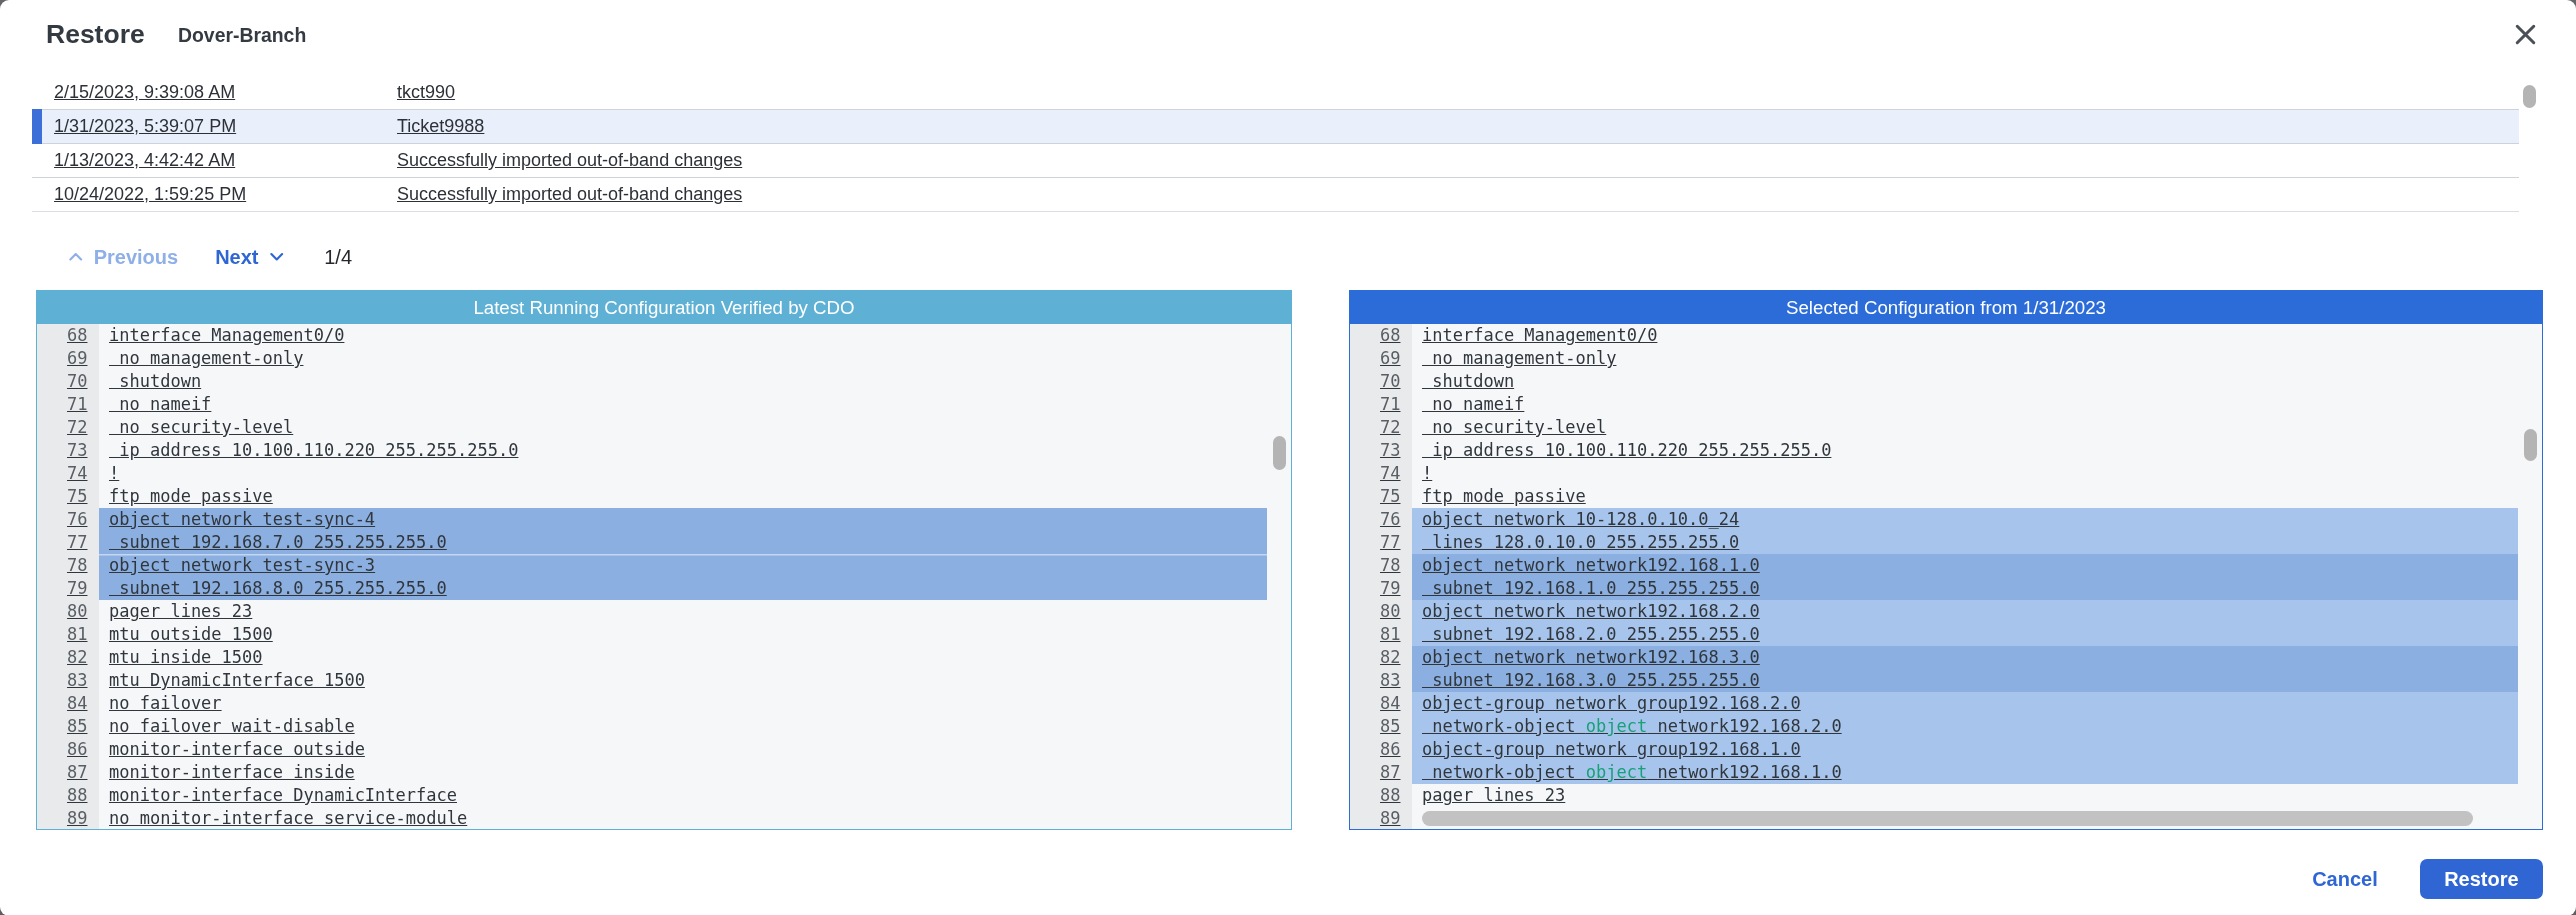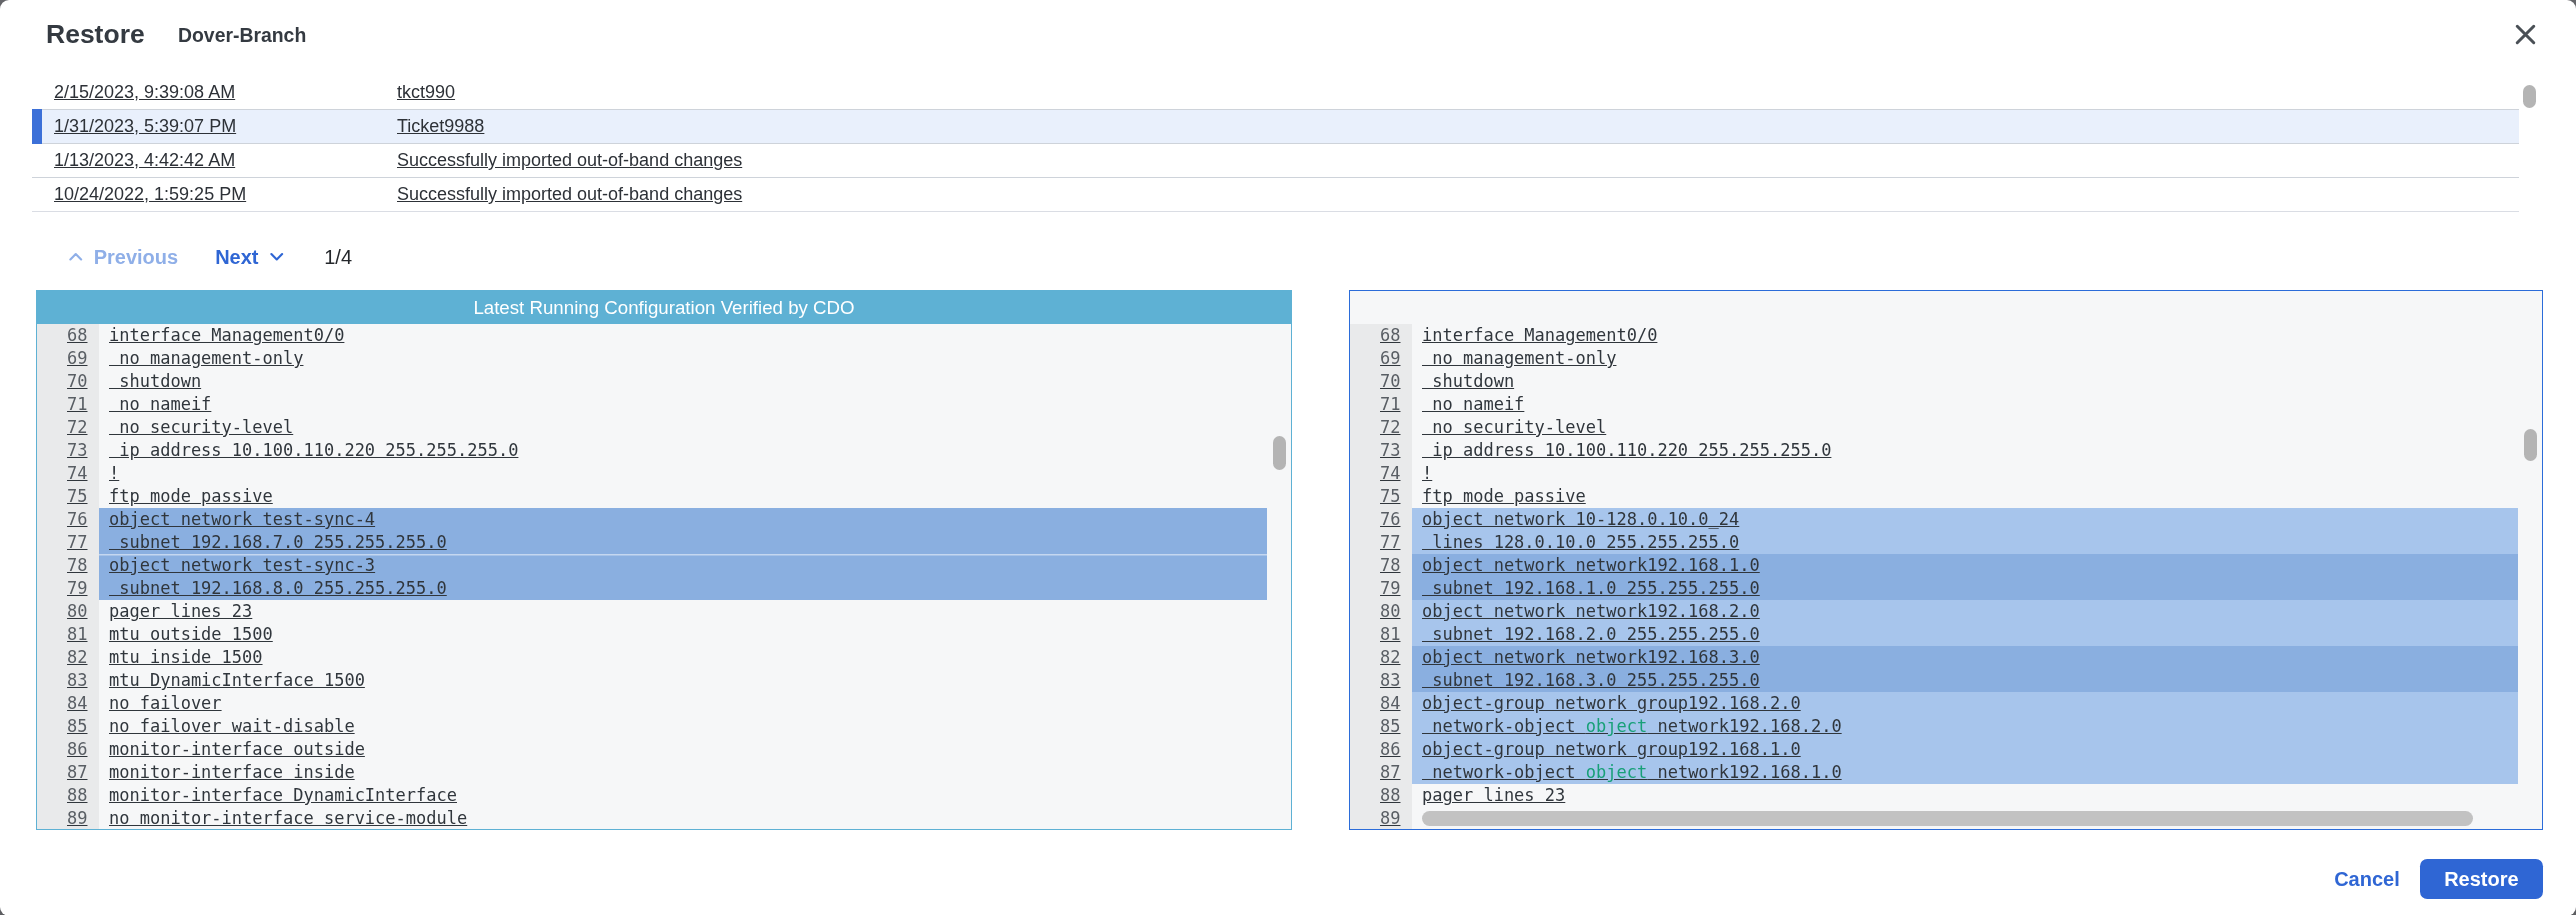--- a/index.html
+++ b/index.html
@@ -52,21 +52,21 @@
   .code-line{display:flex;height:23px;line-height:23px;
     font-family:"DejaVu Sans Mono", monospace;font-size:17px;color:var(--code-text);text-decoration:underline;}
   .ln{width:62px;box-sizing:border-box;text-align:right;padding-right:11.5px;color:#595e64;flex:none;}
   .code{flex:1;padding-left:10px;margin-right:24.4px;white-space:pre;position:relative;}
   .code.hl-dark{background:var(--diff-dark);}
   .code.hl-light{background:var(--diff-light);}
   .code.sep{box-shadow:inset 0 1.4px 0 0 rgba(255,255,255,0.5);}
   .kw{color:var(--keyword-teal);}
   .hthumb{position:absolute;left:10px;top:3.6px;width:1051px;height:15px;border-radius:8px;background:#c2c2c2;cursor:pointer;}
   
-  .footer{position:absolute;right:33px;bottom:17px;display:flex;align-items:center;gap:20px;}
+  .footer{position:absolute;right:33px;bottom:17px;display:flex;align-items:center;gap:42px;}
   .cancel{font-size:20px;font-weight:600;color:var(--primary-blue);cursor:pointer;}
   .restore-btn{height:40px;padding:0 24.4px;border:none;border-radius:7.2px;background:var(--primary-blue);
     color:#ffffff;font-size:20px;font-weight:600;font-family:"Liberation Sans", sans-serif;cursor:pointer;}
 </style>
 </head>
 <body>
 
 <div class="dialog">
 
   <div class="dlg-title">Restore</div>
@@ -204,20 +204,21 @@
         </div>
         <div class="code-line">
           <span class="ln">89</span>
           <span class="code">no monitor-interface service-module</span>
         </div>
       </div>
     <div class="vthumb" style="right:5px;top:145px;height:34px;"></div>
   </div>
 
   <div class="panel right">
+    <div class="panel-header">Selected Configuration from 1/31/2023</div>
     <div class="panel-body">
         <div class="code-line">
           <span class="ln">68</span>
           <span class="code">interface Management0/0</span>
         </div>
         <div class="code-line">
           <span class="ln">69</span>
           <span class="code"> no management-only</span>
         </div>
         <div class="code-line">

